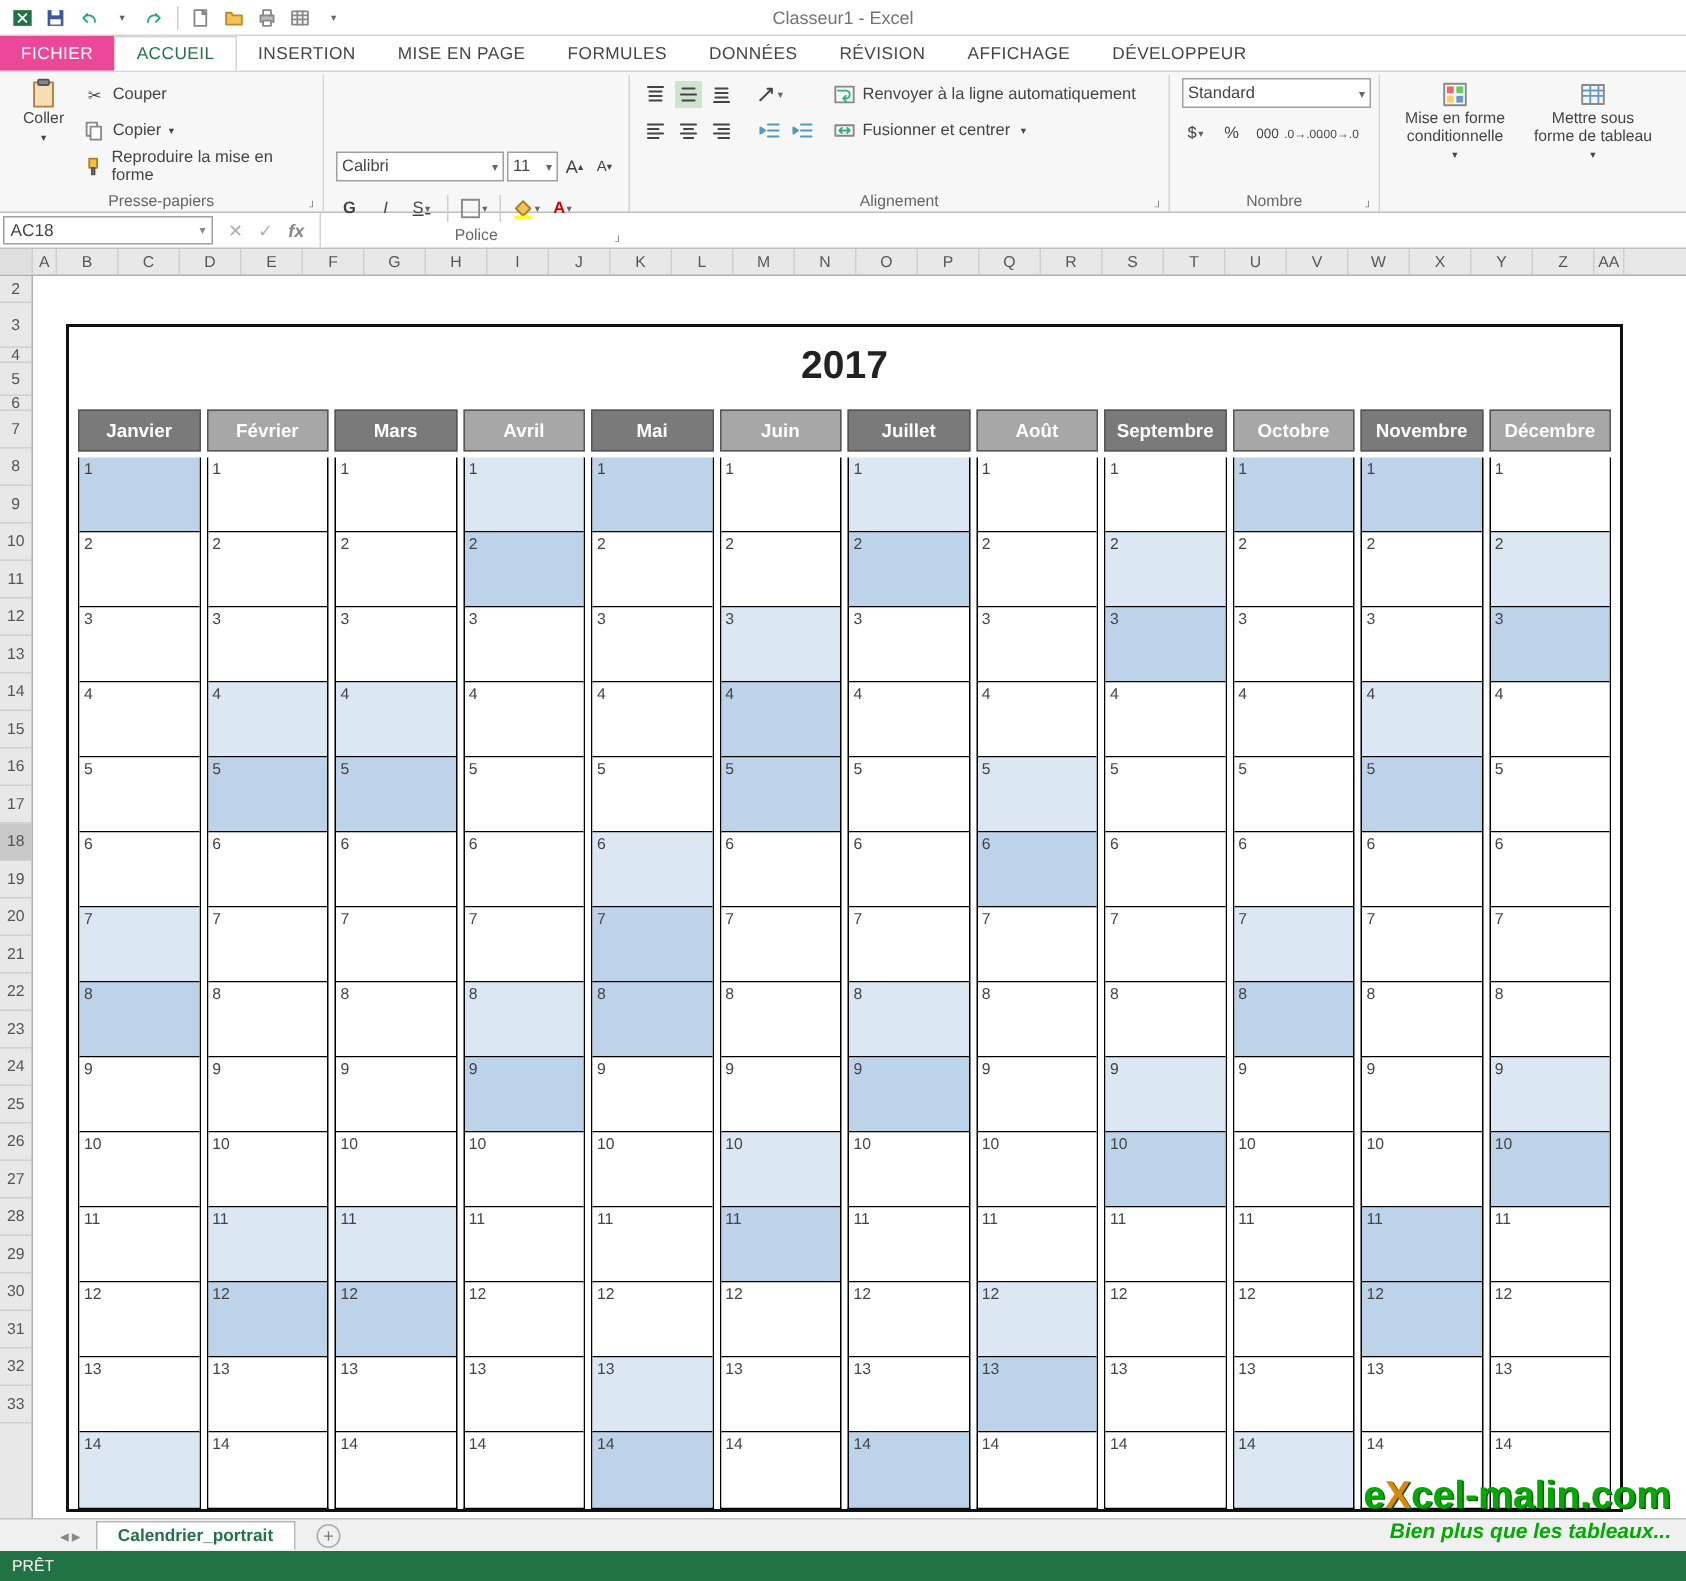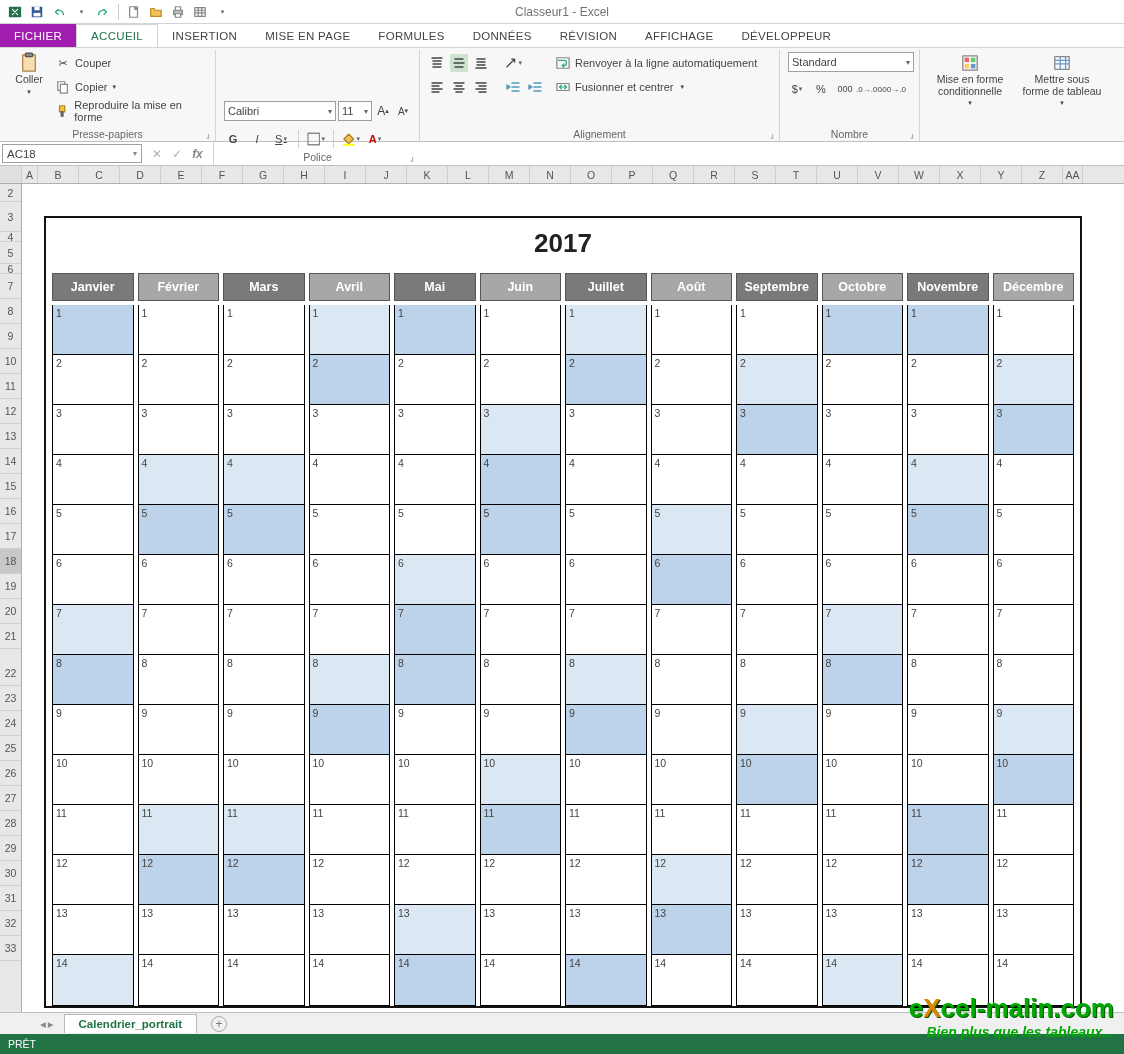--- a/index.html
+++ b/index.html
@@ -7,21 +7,21 @@
 
 
 .titlebar { height: 24px; background: #fff; display: flex; align-items: center; padding: 0 4px; border-bottom: 1px solid #d4d4d4; position:relative;}
 .qat-btn { width: 22px; height: 20px; display: inline-flex; align-items: center; justify-content: center; color: #444; cursor: default; }
 .qat-btn svg { width: 14px; height: 14px; }
 .app-title { position:absolute; left:50%; transform:translateX(-50%); font-size: 12px; color: #737373; white-space: nowrap; }
 
 
 .ribbon-tabs { height: 24px; background: #fff; border-bottom: 1px solid #d4d4d4; display: flex; align-items: stretch; }
 .rtab { padding: 0 14px; font-size: 11.5px; text-transform: uppercase; display:flex; align-items:center; color:#444; cursor:default; letter-spacing:0.3px;}
-.rtab.file { background: #a21caf; color:#fff; }
+.rtab.file { background: #ec4899; color:#fff; }
 .rtab.active { background:#fff; border:1px solid #d4d4d4; border-bottom:none; color:#217346; }
 
 
 .ribbon { height: 94px; background: #f7f7f7; border-bottom: 1px solid #c0c0c0; display:flex; padding: 2px 0 0 0; font-size:11px; color:#444;}
 .rgroup { border-right: 1px solid #d4d4d4; padding: 2px 8px 1px 8px; display:flex; flex-direction:column; height:100%; }
 .rgroup-body { flex:1; display:flex; align-items:flex-start; gap:4px;}
 .rgroup-label { text-align:center; font-size:10.5px; color:#666; padding-top:1px; position:relative;}
 .rgroup-label.dl::after { content:"⌐"; position:absolute; right:-4px; bottom:-1px; font-size:9px; color:#888; transform:scaleX(-1) rotate(-90deg);}
 .big-btn { display:flex; flex-direction:column; align-items:center; width:44px; gap:2px; padding-top:2px;}
 .big-btn .lbl { font-size:10.5px; text-align:center; line-height:1.1;}
@@ -68,21 +68,21 @@
 
 .sheettabs{height:22px; background:#f0f0f0; border-top:1px solid #c0c0c0; display:flex; align-items:center; padding-left:30px; gap:0; font-size:11.5px;}
 .navarrows{display:flex; gap:2px; padding:0 10px; color:#888;}
 .stab{padding:3px 14px; background:#fff; border:1px solid #b8b8b8; border-bottom:none; font-weight:bold; color:#217346;}
 .addsheet{margin-left:14px; width:16px;height:16px; border:1px solid #aaa; border-radius:50%; display:flex;align-items:center;justify-content:center; color:#777; font-size:12px;}
 
 
 .statusbar{height:20px; background:#217346; color:#fff; display:flex; align-items:center; padding:0 8px; font-size:10.5px; text-transform:uppercase;}
 
 
-.watermark{position:absolute; right:10px; bottom:14px; text-align:right; font-family: Arial, sans-serif;}
+.watermark{position:absolute; right:10px; bottom:26px; text-align:right; font-family: Arial, sans-serif;}
 .watermark .l1{font-size:26px; font-weight:900; color:#0a0; text-shadow:1px 1px 0 #050;}
 .watermark .l1 .x{color:#d80;}
 .watermark .l2{font-size:14px; font-style:italic; font-weight:bold; color:#0a0;}
 
 
 svg{stroke:currentColor; fill:none; stroke-width:1.4; stroke-linecap:round; stroke-linejoin:round;}
 </style>
 </head>
 <body>
 
@@ -422,21 +422,21 @@
       <div class="rh" style="height: 25px;">12</div>
       <div class="rh" style="height: 25px;">13</div>
       <div class="rh" style="height: 25px;">14</div>
       <div class="rh" style="height: 25px;">15</div>
       <div class="rh" style="height: 25px;">16</div>
       <div class="rh" style="height: 25px;">17</div>
       <div class="rh sel" style="height: 25px;">18</div>
       <div class="rh" style="height: 25px;">19</div>
       <div class="rh" style="height: 25px;">20</div>
       <div class="rh" style="height: 25px;">21</div>
-      <div class="rh" style="height: 25px; margin-top: 12px;">22</div>
+      <div class="rh" style="height: 25px;">22</div>
       <div class="rh" style="height: 25px;">23</div>
       <div class="rh" style="height: 25px;">24</div>
       <div class="rh" style="height: 25px;">25</div>
       <div class="rh" style="height: 25px;">26</div>
       <div class="rh" style="height: 25px;">27</div>
       <div class="rh" style="height: 25px;">28</div>
       <div class="rh" style="height: 25px;">29</div>
       <div class="rh" style="height: 25px;">30</div>
       <div class="rh" style="height: 25px;">31</div>
       <div class="rh" style="height: 25px;">32</div>

